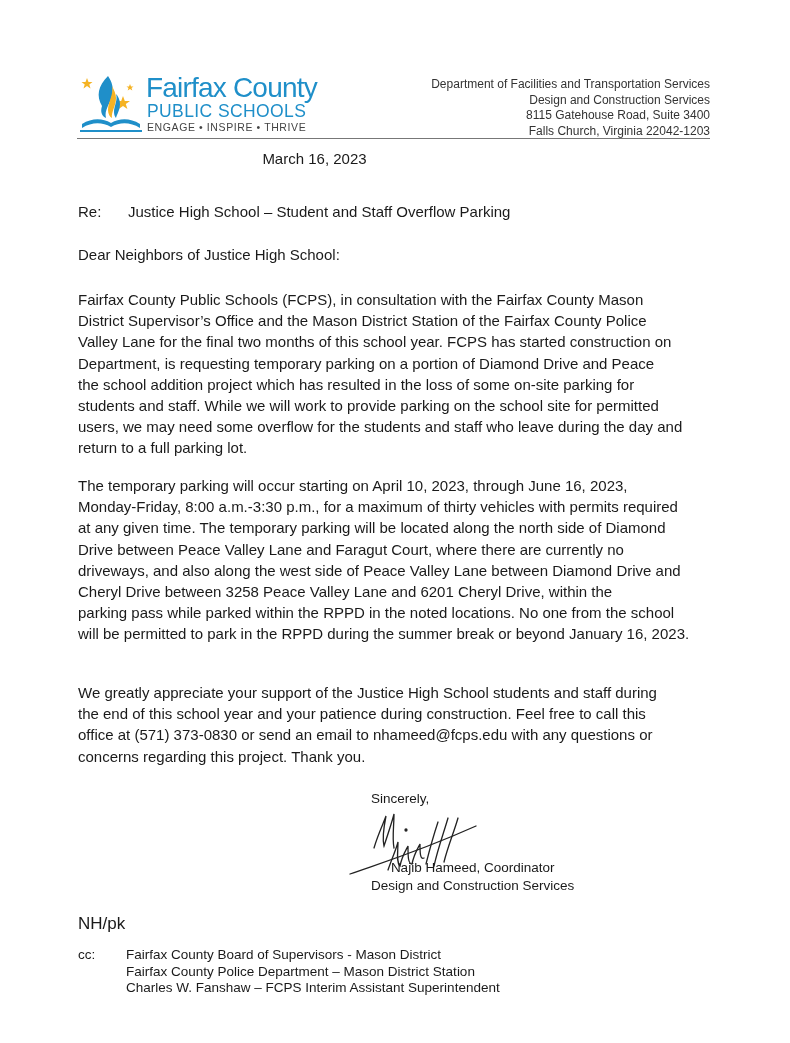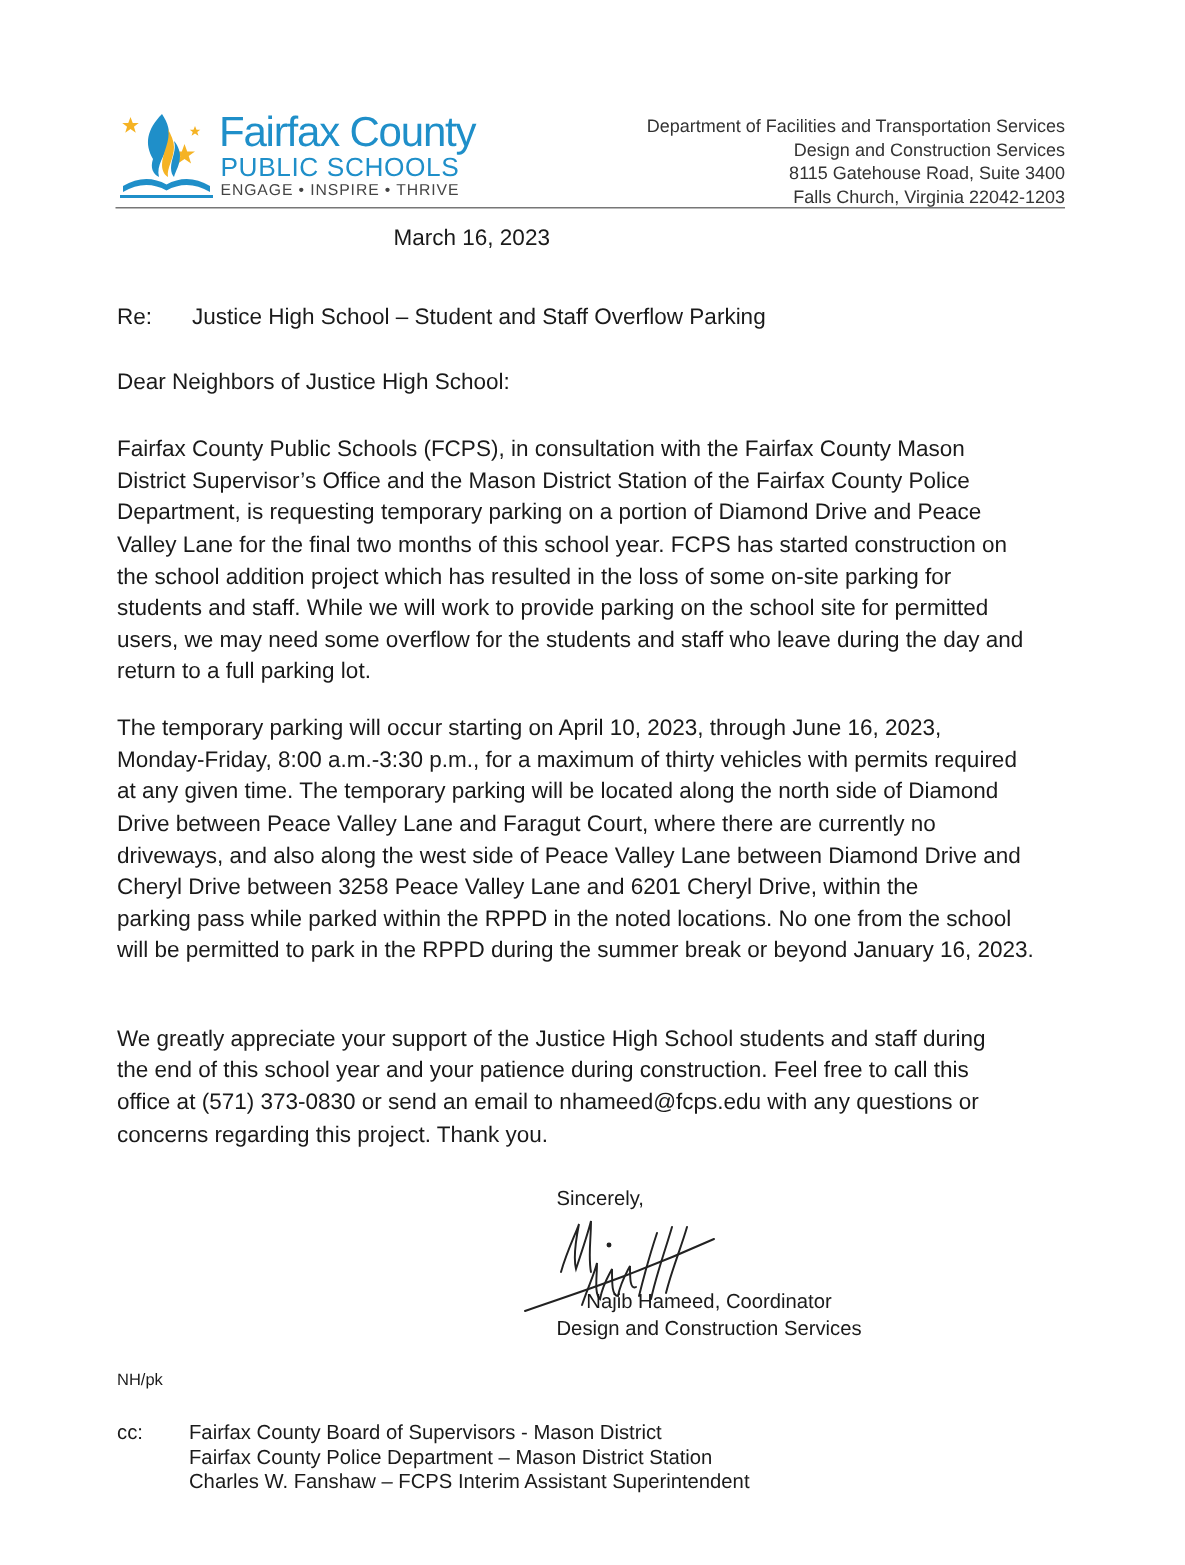--- a/index.html
+++ b/index.html
@@ -32,21 +32,21 @@
   .para { position: absolute; left: 78px; width: 650px; font-size: 15px; line-height: 21.2px; }
   .para span.line { display: block; white-space: nowrap; }
   .p1 { top: 289px; }
   .p2 { top: 475px; }
   .p3 { top: 682px; }
 
   .closing { position: absolute; left: 371px; top: 791px; font-size: 13.5px; }
   .signature { position: absolute; left: 348px; top: 808px; width: 130px; height: 70px; }
   .signer { position: absolute; left: 371px; top: 859px; font-size: 13.5px; line-height: 18px; white-space: nowrap; text-align: center; }
 
-  .initials { position: absolute; left: 78px; top: 914px; font-size: 11px; }
+  .initials { position: absolute; left: 78px; top: 914px; font-size: 17px; }
   .cc { position: absolute; left: 78px; top: 947px; font-size: 13.5px; line-height: 16.5px; }
   .cc-label { position: absolute; left: 0; top: 0; }
   .cc-list { position: absolute; left: 48px; top: 0; white-space: nowrap; }
 </style>
 </head>
 <body>
 
 <div class="page">
 
   <div class="logo">
@@ -81,22 +81,22 @@
 
   <div class="re">
     <span class="re-label">Re:</span><span>Justice High School – Student and Staff Overflow Parking</span>
   </div>
 
   <div class="salutation">Dear Neighbors of Justice High School:</div>
 
   <div class="para p1">
     <span class="line">Fairfax County Public Schools (FCPS), in consultation with the Fairfax County Mason</span>
     <span class="line">District Supervisor’s Office and the Mason District Station of the Fairfax County Police</span>
+    <span class="line">Valley Lane for the final two months of this school year.  FCPS has started construction on</span>
     <span class="line">Department, is requesting temporary parking on a portion of Diamond Drive and Peace</span>
-    <span class="line">Valley Lane for the final two months of this school year.  FCPS has started construction on</span>
     <span class="line">the school addition project which has resulted in the loss of some on-site parking for</span>
     <span class="line">students and staff. While we will work to provide parking on the school site for permitted</span>
     <span class="line">users, we may need some overflow for the students and staff who leave during the day and</span>
     <span class="line">return to a full parking lot.</span>
   </div>
 
   <div class="para p2">
     <span class="line">The temporary parking will occur starting on April 10, 2023, through June 16, 2023,</span>
     <span class="line">Monday-Friday, 8:00 a.m.-3:30 p.m., for a maximum of thirty vehicles with permits required</span>
     <span class="line">at any given time.  The temporary parking will be located along the north side of Diamond</span>

